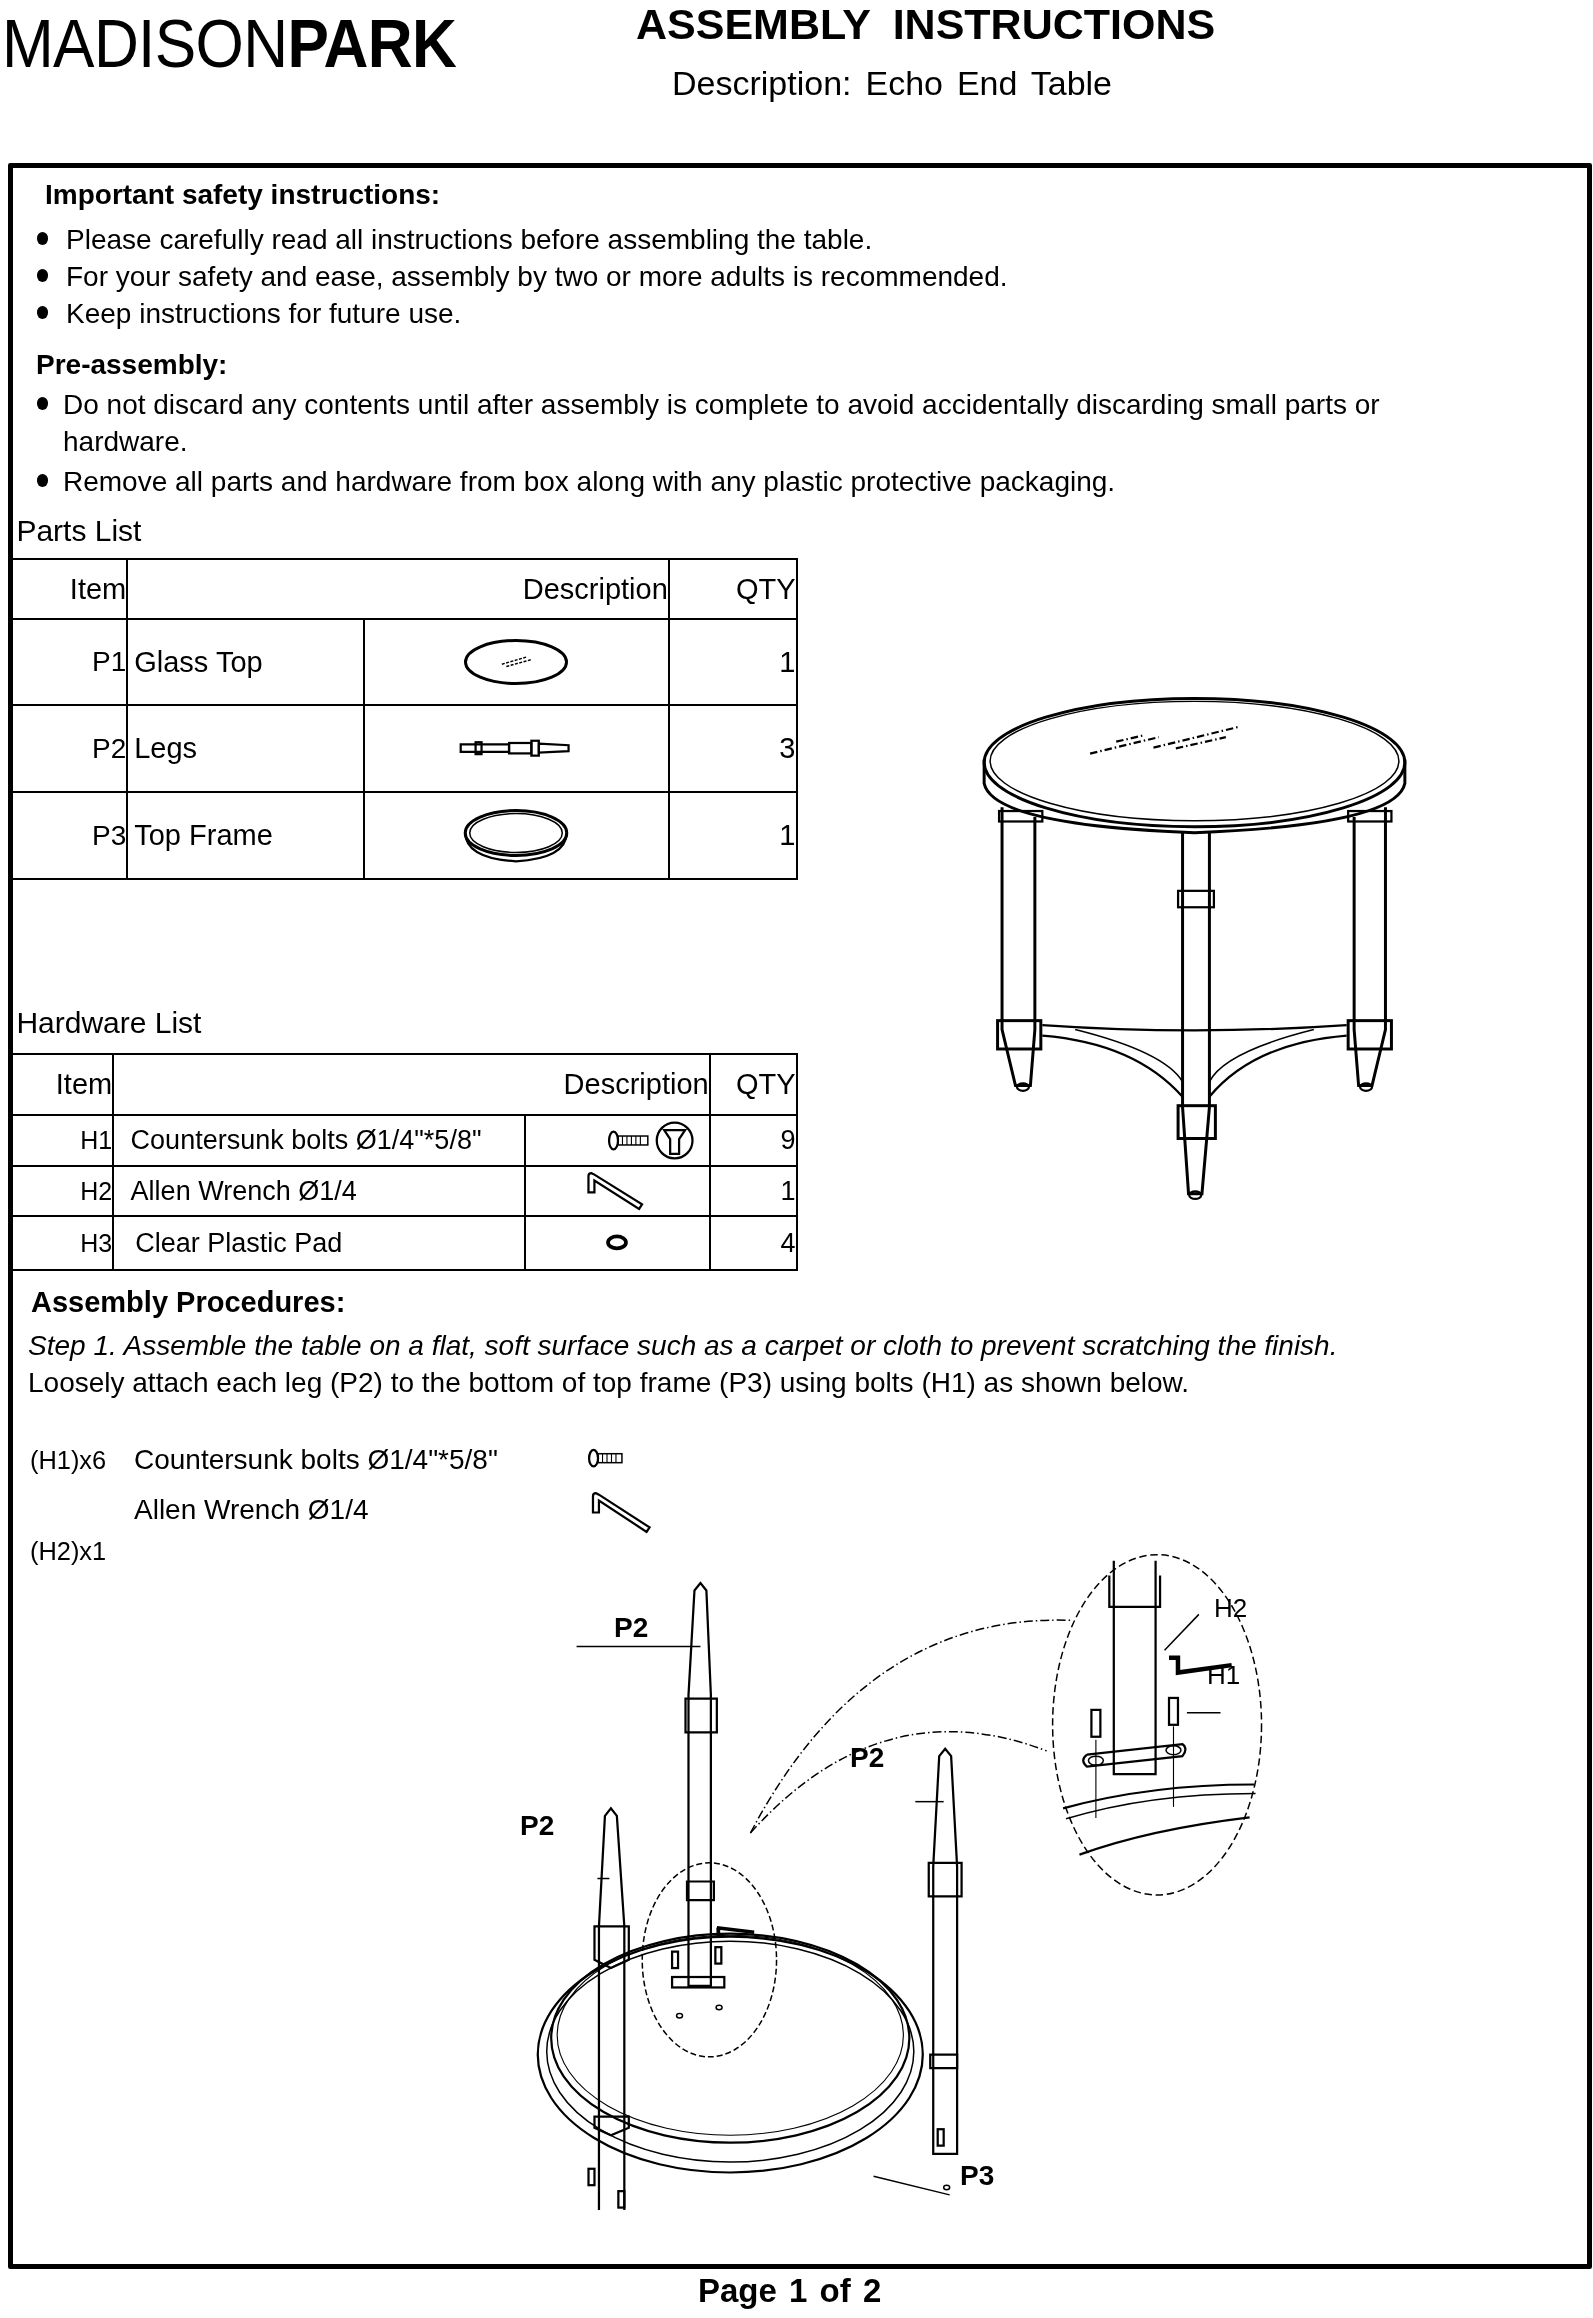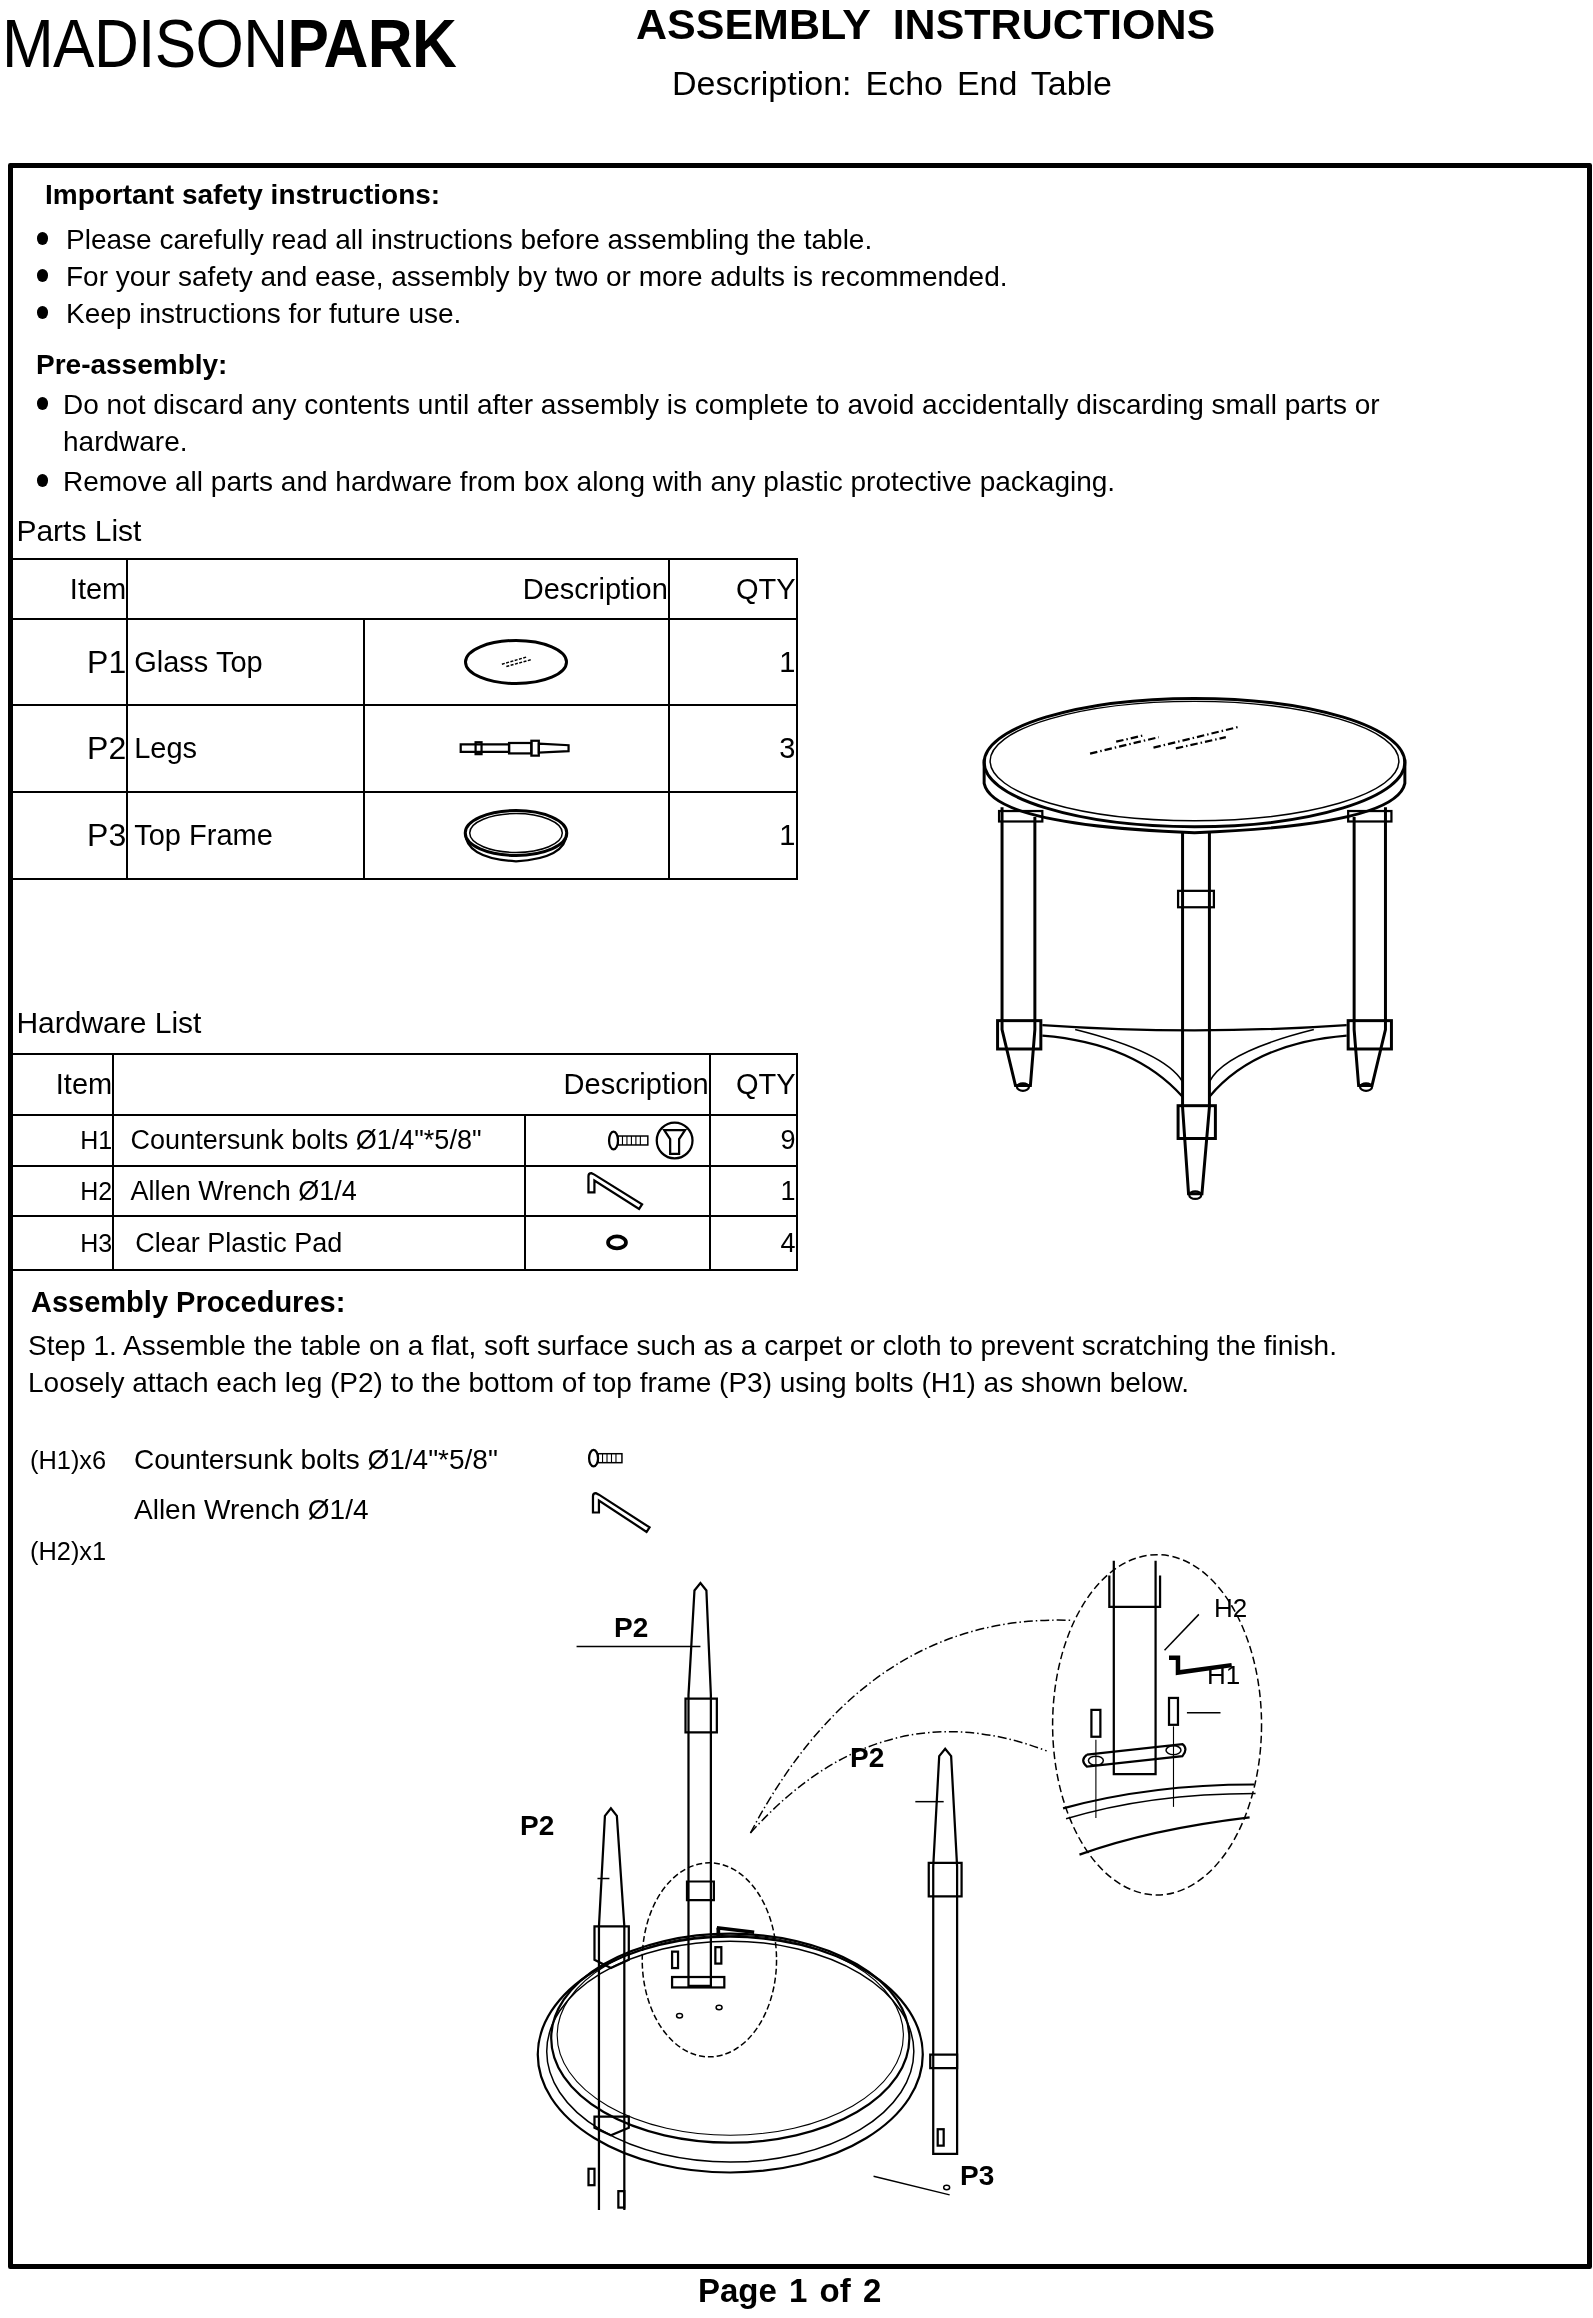--- a/index.html
+++ b/index.html
@@ -30,21 +30,21 @@
   }
   .section-label { font-size: 30px; white-space: nowrap; }
 
   
   .tbl { position: absolute; border-collapse: collapse; }
   .tbl td {
     border: 2.2px solid #000; padding: 0; font-size: 29px; vertical-align: middle;
   }
   .tbl td.c { text-align: right; }
   .tbl td.l { text-align: left; padding-left: 6px; }
-  .tbl.parts td.item { font-size: 32px; }
+  .tbl.parts td.item { font-size: 28px; }
   .tbl.hw td { font-size: 27px; }
   .tbl.hw td.item { font-size: 25px; }
   .cell-icon { display: flex; align-items: center; justify-content: center; height: 100%; }
 
   .footer { left: 698px; top: 2272px; font-size: 33px; font-weight: 700; white-space: nowrap; word-spacing: 3px; }
 
   svg { display: block; }
   .line { stroke: #000; fill: none; }
 </style>
 </head>
@@ -227,21 +227,21 @@
 
     <path d="M106 464 Q310 478 514 464" class="line" stroke-width="3"></path>
     <path d="M106 478 Q230 488 294 560" class="line" stroke-width="3"></path>
     <path d="M514 478 Q390 488 330 560" class="line" stroke-width="3"></path>
     <path d="M150 470 Q270 500 294 540" class="line" stroke-width="2"></path>
     <path d="M470 470 Q350 500 330 540" class="line" stroke-width="2"></path>
   </svg>
 </div>
 
 <div class="abs h-bold" style="left:31px; top:1286px; font-size:29px;">Assembly Procedures:</div>
-<div class="abs body-text" style="left:28px; top:1330px;">Step 1.  Assemble the table on a flat, soft surface such as a carpet or cloth to prevent scratching the finish.</div>
+<div class="abs body-text" style="left:28px; top:1330px;font-style:italic;">Step 1.  Assemble the table on a flat, soft surface such as a carpet or cloth to prevent scratching the finish.</div>
 <div class="abs body-text" style="left:28px; top:1367px;">Loosely attach each leg (P2) to the bottom of top frame (P3) using bolts (H1) as shown below.</div>
 
 <div class="abs body-text" style="left:30px; top:1446px; font-size:25.4px;">(H1)x6</div>
 <div class="abs body-text" style="left:134px; top:1444px; font-size:28px;">Countersunk bolts Ø1/4"*5/8"</div>
 <div class="abs" style="left:586px; top:1447px;">
   <svg width="45" height="22.4" viewBox="0 0 60 30">
     <ellipse cx="10" cy="15" rx="6" ry="11" class="line" stroke-width="3"></ellipse>
     <rect x="16" y="9" width="32" height="12" class="line" stroke-width="2"></rect>
     <line x1="22" y1="9" x2="22" y2="21" class="line" stroke-width="1.5"></line>
     <line x1="28" y1="9" x2="28" y2="21" class="line" stroke-width="1.5"></line>

